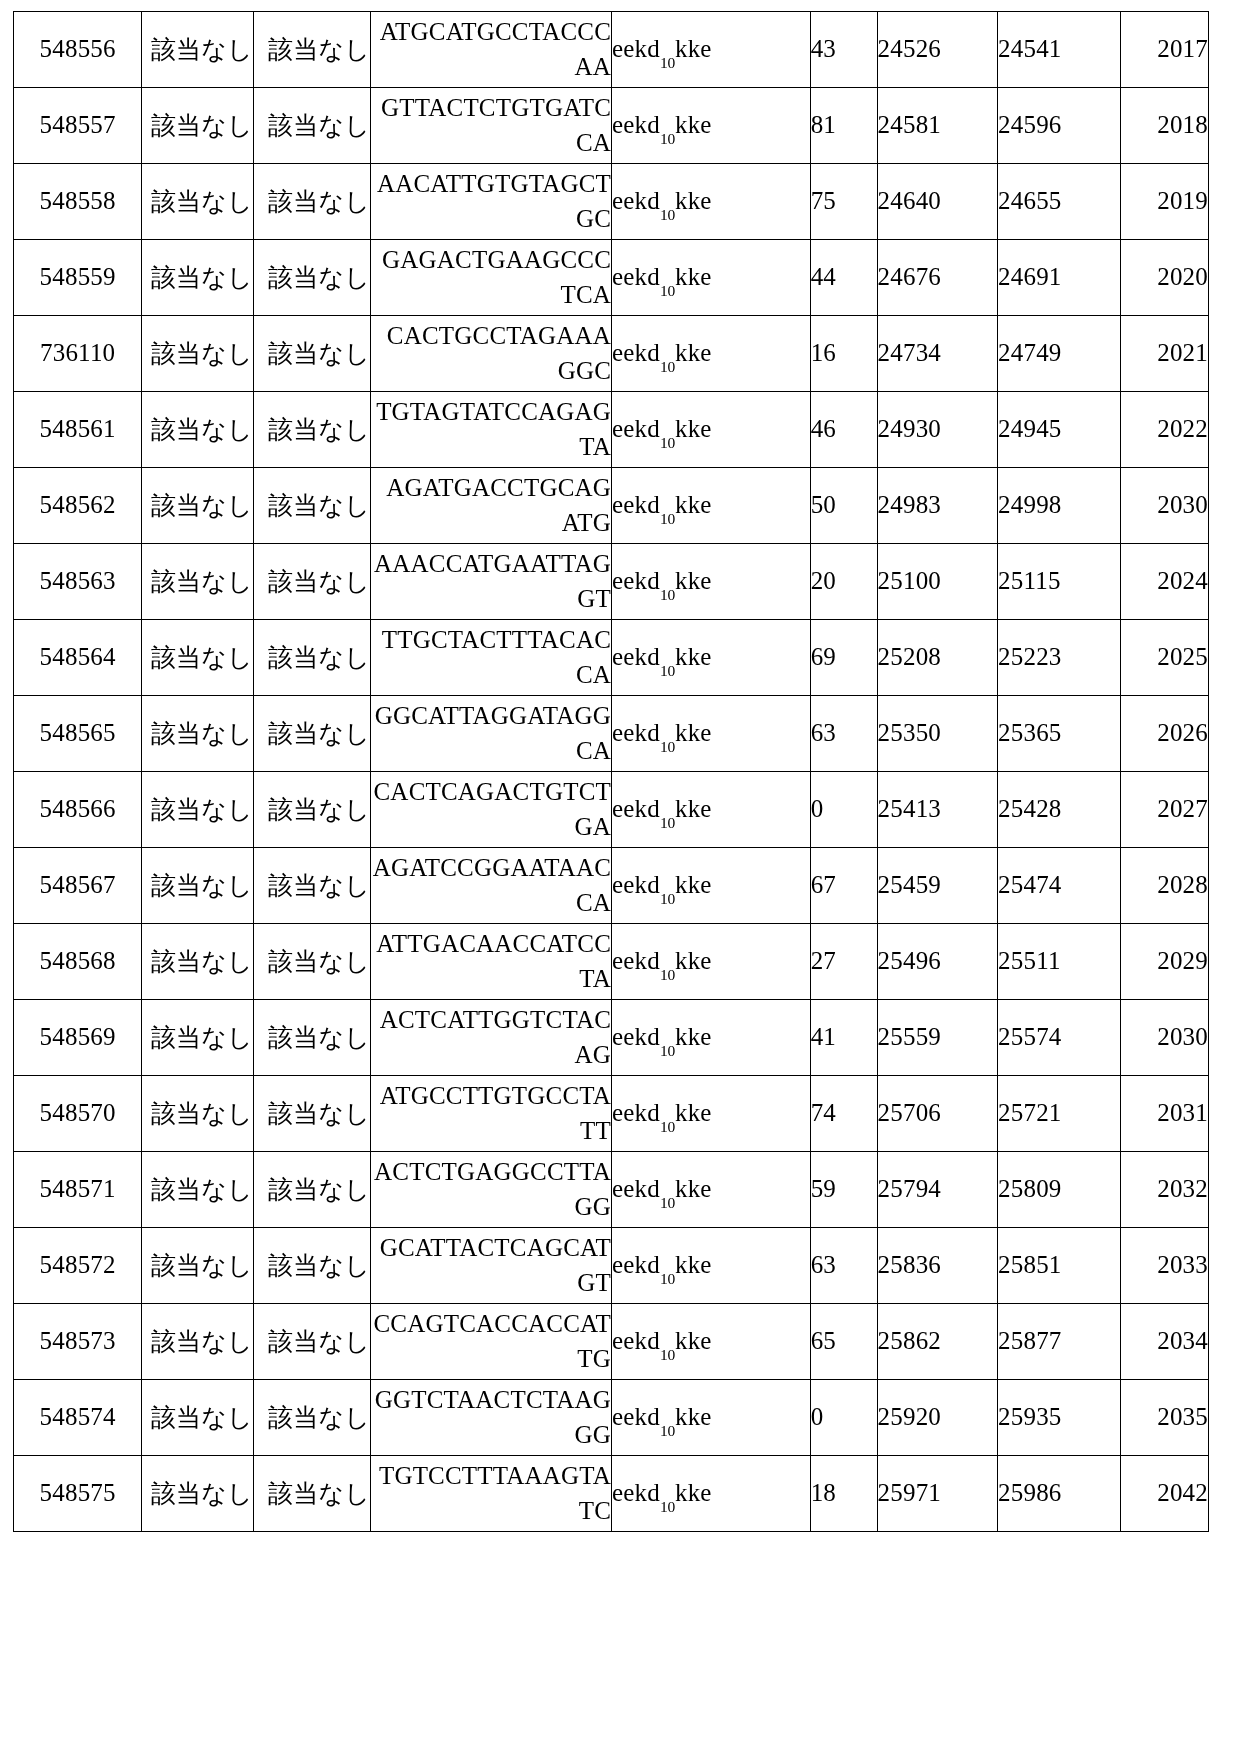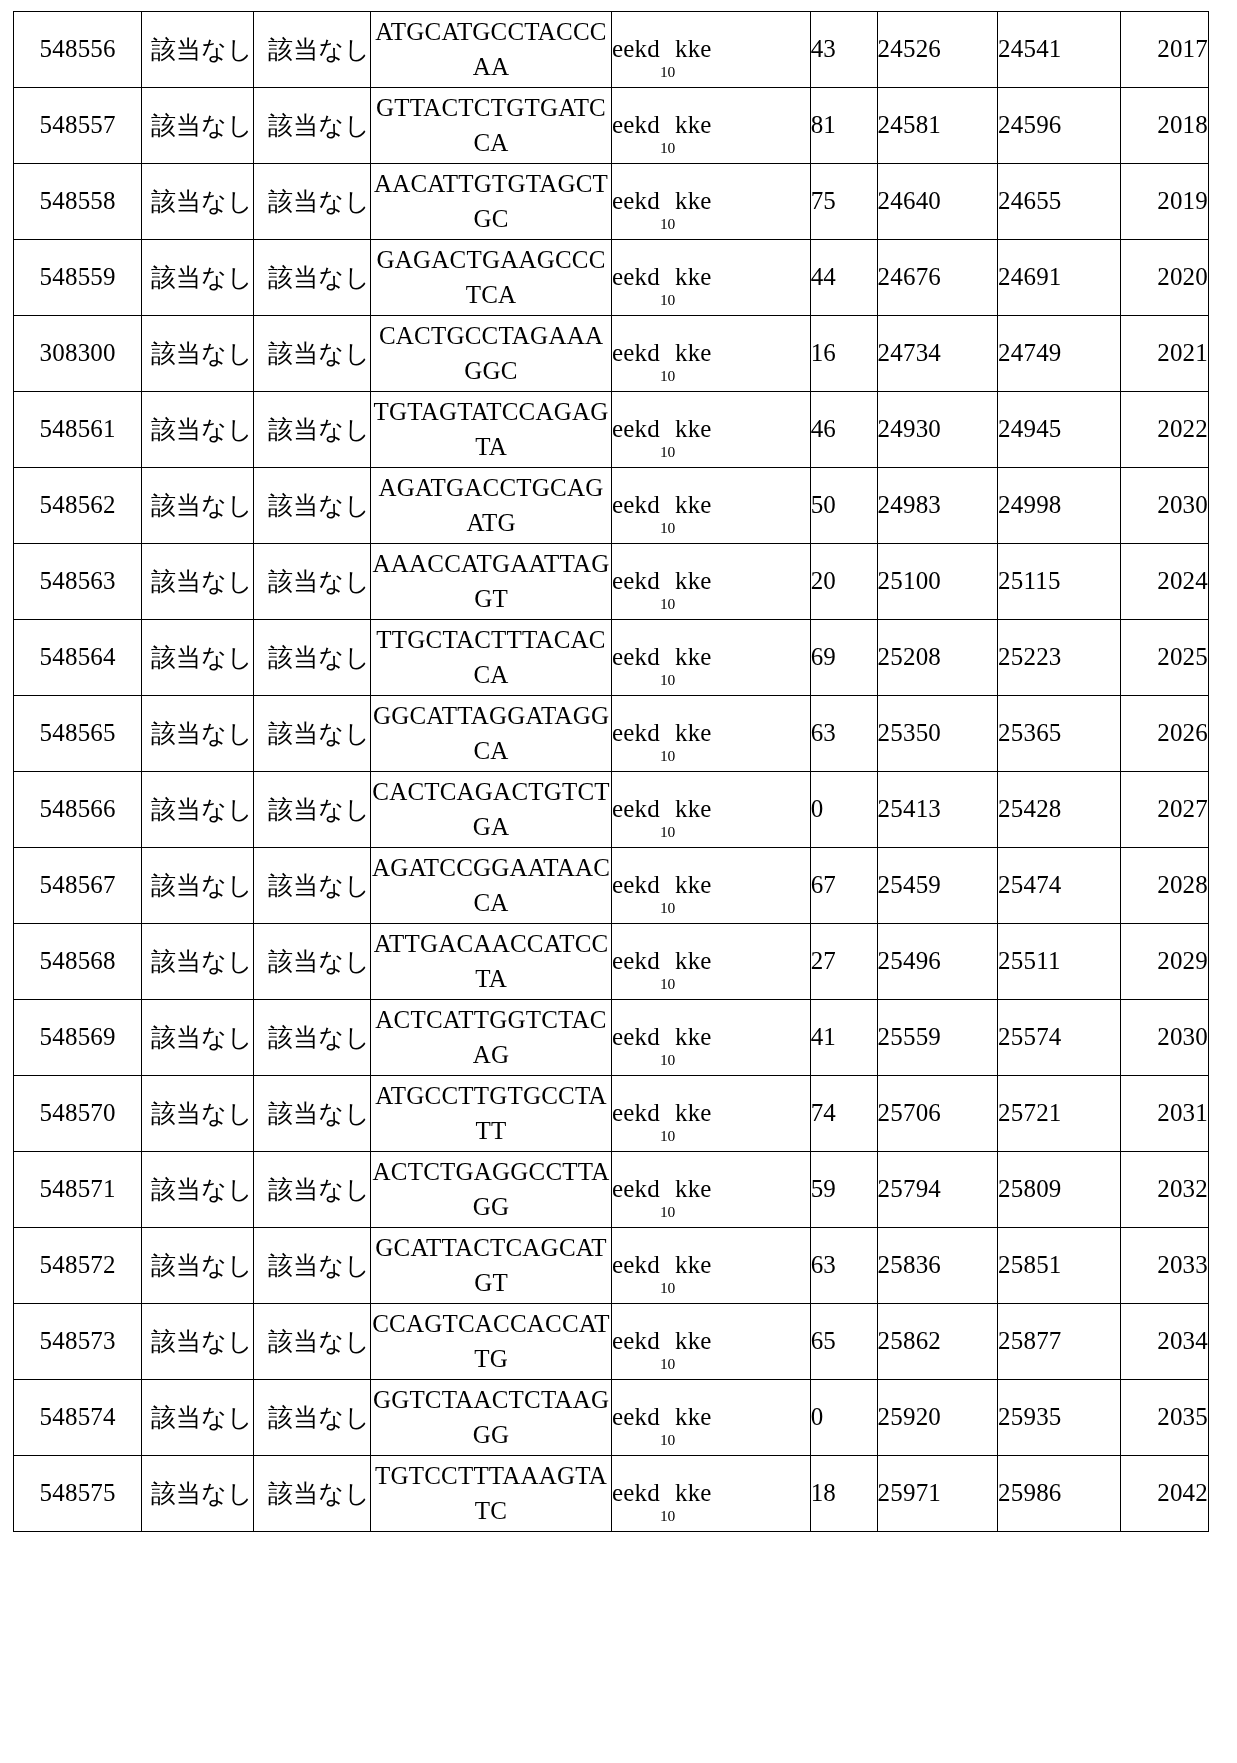--- a/index.html
+++ b/index.html
@@ -61,40 +61,40 @@
   }
   .cell-jp {
     text-align: right;
     font-family: Liberation Sans, sans-serif;
     font-size: 25px;
     line-height: 1.45;
     padding: 2px 0 2px 9px;
     word-break: break-all;
   }
   .cell-seq {
-    text-align: center;
+    text-align: right;
     font-family: "Liberation Serif", "DejaVu Serif", serif;
     font-size: 25px;
     line-height: 1.45;
     letter-spacing: 0.1px;
     padding: 2px 2px 2px 9px;
     word-break: break-all;
   }
   .cell-pep {
     text-align: left;
     font-family: "Liberation Serif", "DejaVu Serif", serif;
     font-size: 25px;
     padding: 0 2px 0 18px;
     white-space: nowrap;
   }
   .cell-pep sub {
     font-size: 0.62em;
     vertical-align: baseline;
     position: relative;
-    top: 20px;
+    top: 11px;
     letter-spacing: -0.3px;
     text-align: center;
   }
   .cell-num {
     text-align: left;
     font-size: 26px;
     letter-spacing: 1px;
     padding: 0 2px;
   }
   .cell-coord {
@@ -166,21 +166,21 @@
           <td class="cell-jp">該当なし</td>
           <td class="cell-jp">該当なし</td>
           <td class="cell-seq">GAGACTGAAGCCCTCA</td>
           <td class="cell-pep"><span>eekd</span><sub>10</sub><span>kke</span></td>
           <td class="cell-num">44</td>
           <td class="cell-coord">24676</td>
           <td class="cell-coord">24691</td>
           <td class="cell-sid">2020</td>
         </tr>
         <tr>
-          <td class="cell-id">308300</td>
+          <td class="cell-id">736110</td>
           <td class="cell-jp">該当なし</td>
           <td class="cell-jp">該当なし</td>
           <td class="cell-seq">CACTGCCTAGAAAGGC</td>
           <td class="cell-pep"><span>eekd</span><sub>10</sub><span>kke</span></td>
           <td class="cell-num">16</td>
           <td class="cell-coord">24734</td>
           <td class="cell-coord">24749</td>
           <td class="cell-sid">2021</td>
         </tr>
         <tr>

